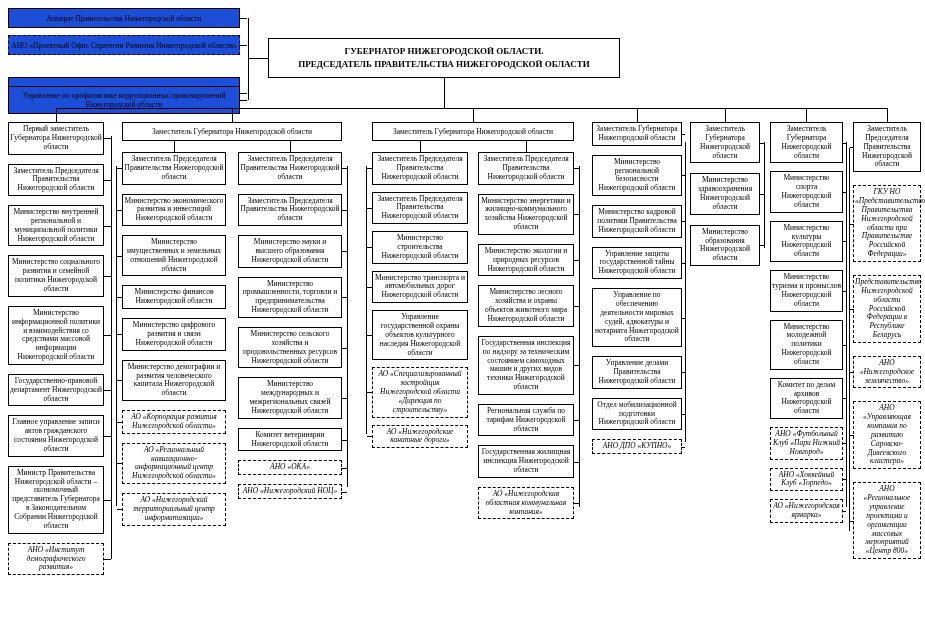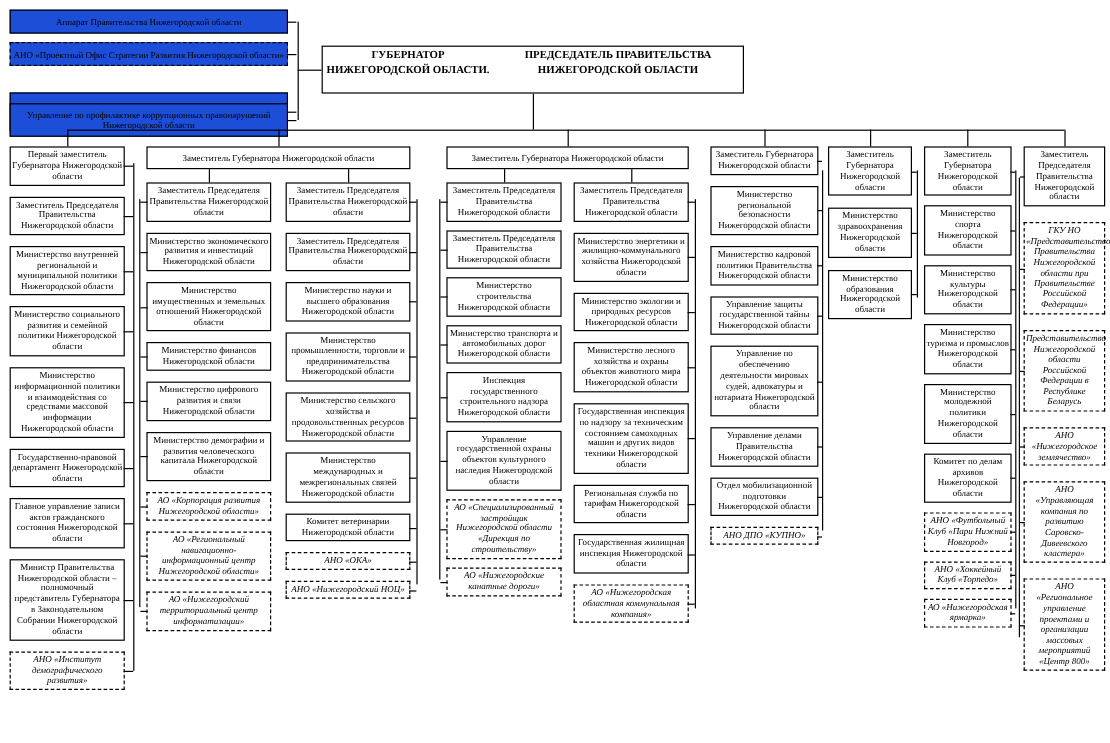--- a/index.html
+++ b/index.html
@@ -15,21 +15,21 @@
        width:var(--so);border-top:1px solid #000;}
   .spine{position:absolute;width:0;border-left:1px solid #000;}
   .sR>.spine{right:calc(0px - var(--so));}
   .sL>.spine{left:calc(0px - var(--so));}
   .app{position:absolute;left:8px;width:232px;border:1px solid #000;display:flex;
        align-items:center;justify-content:center;text-align:center;font-size:7.5px;
        line-height:1.2;box-sizing:border-box;background:#1d4ed8;}
   .app.dashed{border-style:dashed;}
   .app::after{content:"";position:absolute;right:-8px;top:50%;width:8px;border-top:1px solid #000;}
   .gov{position:absolute;left:268px;top:38px;width:352px;height:40px;border:1px solid #000;
-       display:flex;flex-direction:row;justify-content:center;text-align:center;
+       display:flex;flex-direction:column;justify-content:center;text-align:center;
        font-weight:bold;font-size:9px;line-height:1.4;box-sizing:border-box;background:#fff;}
   .ghead{position:absolute;top:122px;height:19px;border:1px solid #000;text-align:center;
        font-size:7.5px;padding-top:4px;box-sizing:border-box;background:#fff;}
   .vl{position:absolute;width:0;border-left:1px solid #000;}
   .hl{position:absolute;height:0;border-top:1px solid #000;}
 </style>
 </head>
 <body>
 
 <div class="canvas">
@@ -82,21 +82,20 @@
       <div class="box">Комитет ветеринарии Нижегородской области</div>
       <div class="box dashed">АНО «ОКА»</div>
       <div class="box dashed">АНО «Нижегородский НОЦ»</div>
     </div>
   <div class="col sL" style="left:372px;top:152px;width:96px;gap:7px;--so:6px;">
     <div class="spine" style="top:14px;bottom:14px;"></div>
   <div class="box">Заместитель Председателя Правительства Нижегородской области</div>
       <div class="box">Заместитель Председателя Правительства Нижегородской области</div>
       <div class="box">Министерство строительства Нижегородской области</div>
       <div class="box">Министерство транспорта и автомобильных дорог Нижегородской области</div>
-      <div class="box">Инспекция государственного строительного надзора Нижегородской области</div>
       <div class="box">Управление государственной охраны объектов культурного наследия Нижегородской области</div>
       <div class="box dashed">АО «Специализированный застройщик Нижегородской области «Дирекция по строительству»</div>
       <div class="box dashed">АО «Нижегородские канатные дороги»</div>
     </div>
   <div class="col sR" style="left:478px;top:152px;width:96px;gap:9px;--so:6px;">
     <div class="spine" style="top:14px;bottom:12px;"></div>
   <div class="box">Заместитель Председателя Правительства Нижегородской области</div>
       <div class="box">Министерство энергетики и жилищно-коммунального хозяйства Нижегородской области</div>
       <div class="box">Министерство экологии и природных ресурсов Нижегородской области</div>
       <div class="box">Министерство лесного хозяйства и охраны объектов животного мира Нижегородской области</div>

